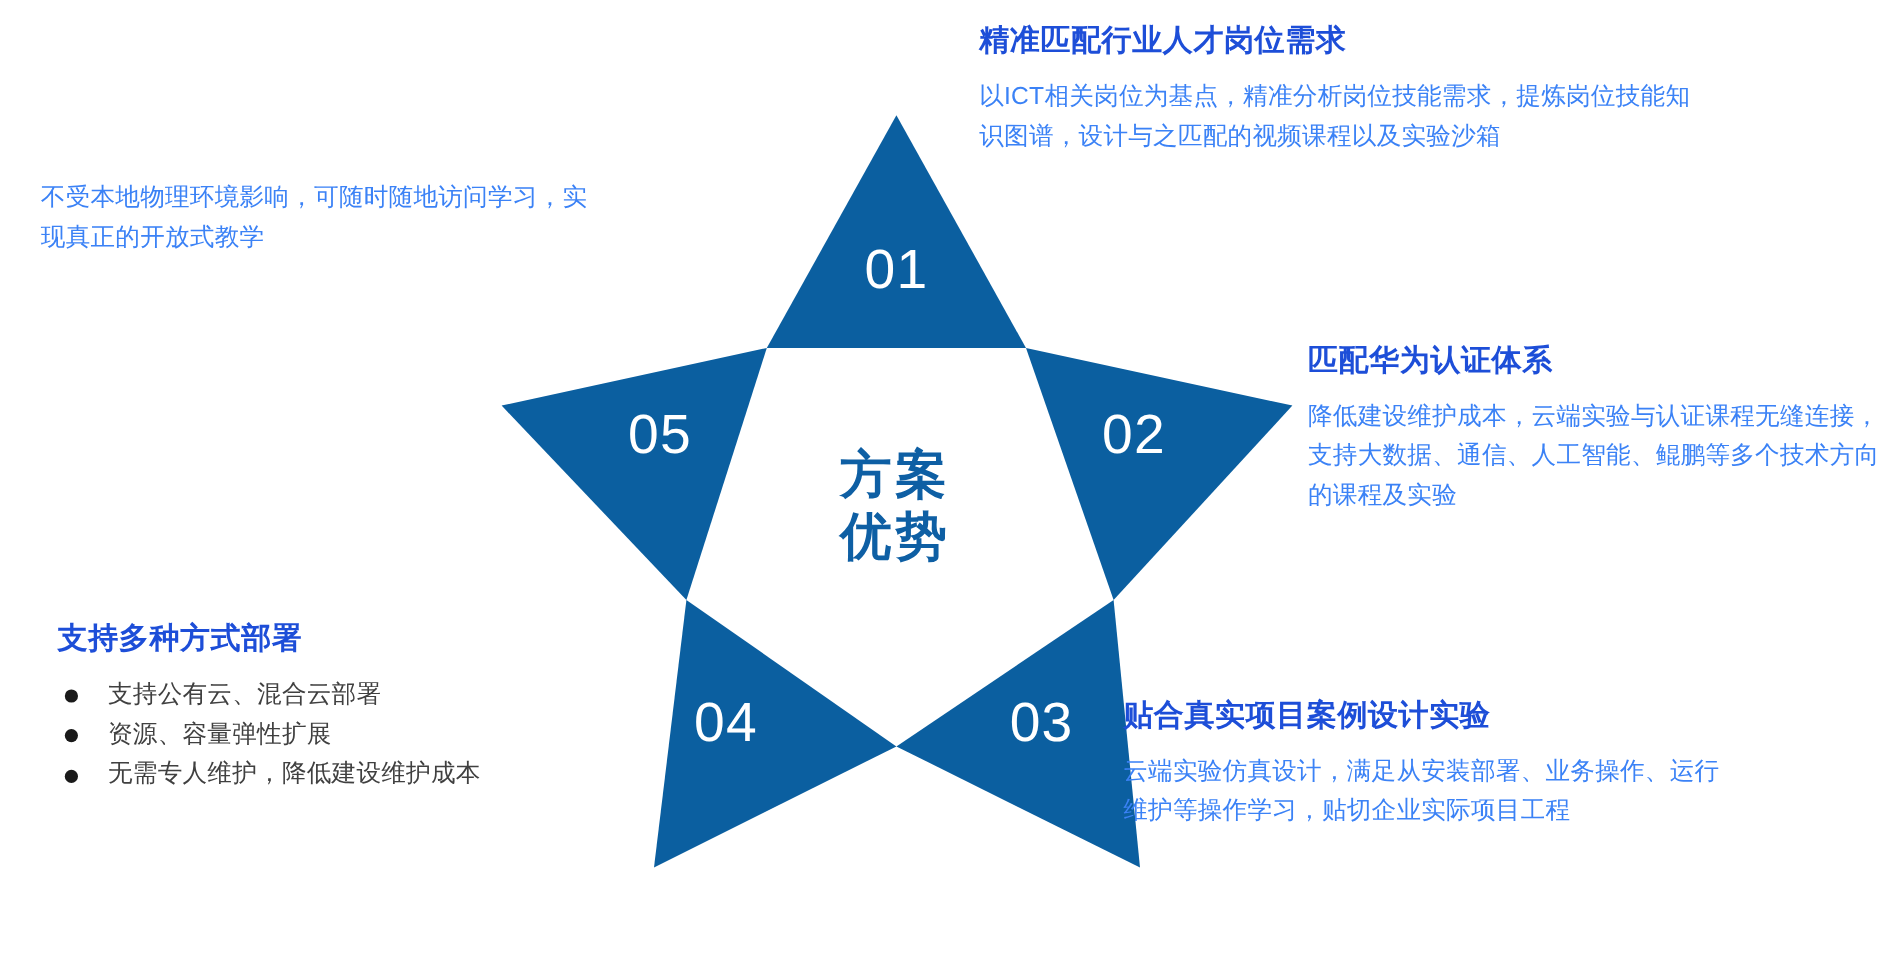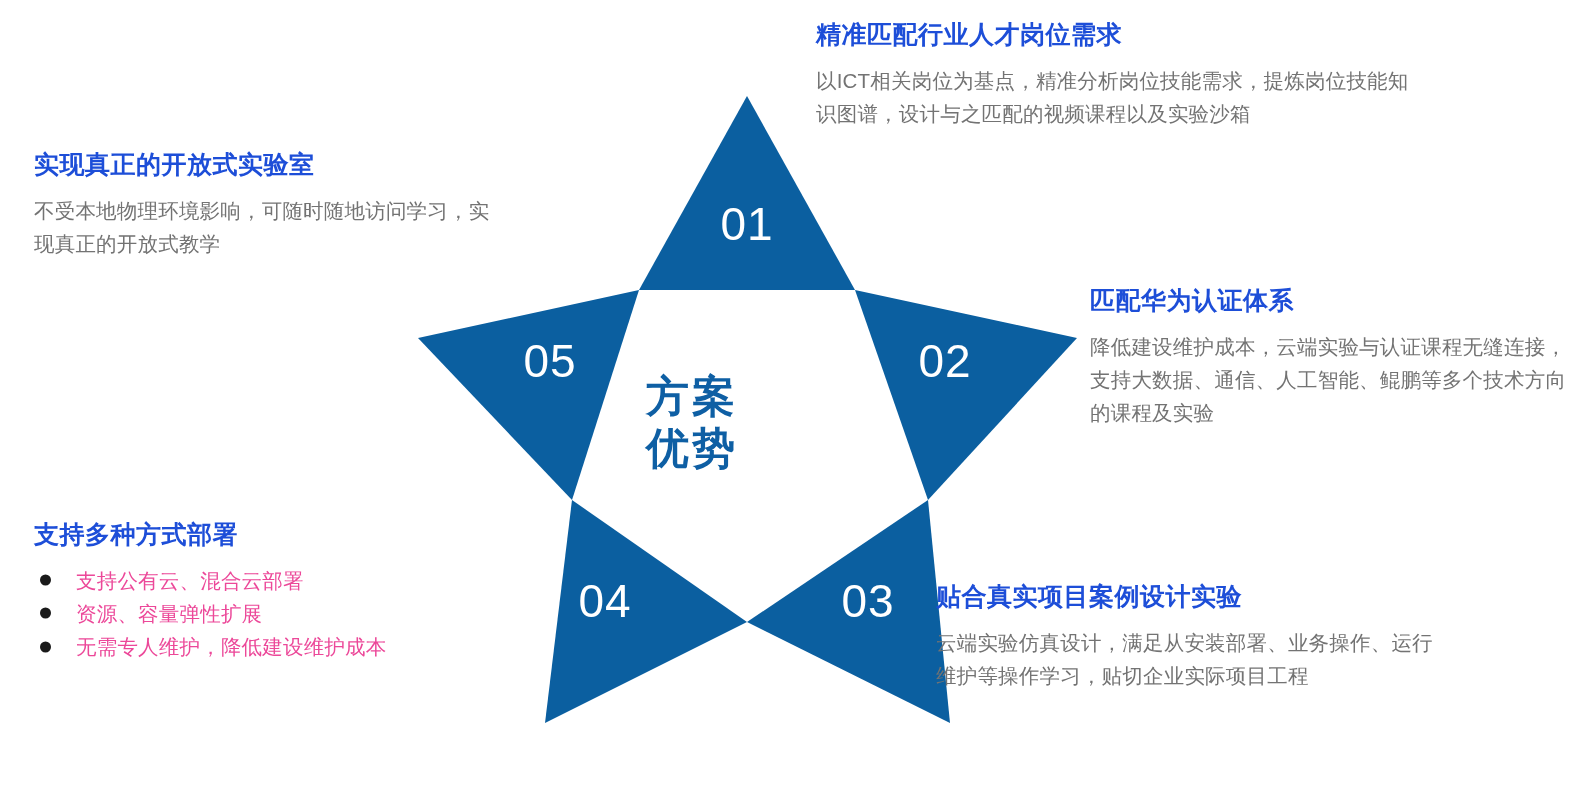--- a/index.html
+++ b/index.html
@@ -26,68 +26,68 @@
     font-size:46px;
     font-weight:300;
     letter-spacing:1px;
     dominant-baseline:middle;
     text-anchor:middle;
   }
   #center-label {
     position:absolute;
     left:246px; top:290px;
     width:200px;
-    text-align:left;
+    text-align:center;
     color:#0E5FA4;
     font-size:43px;
     font-weight:bold;
     line-height:1.22;
     letter-spacing:3px;
     white-space:pre-line;
   }
 
   
   .block { position:absolute; }
   .block h3 {
     font-size:25px;
     font-weight:bold;
     color:#1d4ed8;
     line-height:1.3;
     letter-spacing:0.5px;
     margin-bottom:13px;
   }
   .block p {
     font-size:20.5px;
-    color:#737373;
+    color:#3b82f6;
     line-height:1.62;
     letter-spacing:0.2px;
   }
   .block ul { list-style:none; }
   .block ul li {
     font-size:20.5px;
-    color:#ec4899;
+    color:#404040;
     line-height:1.62;
     letter-spacing:0.2px;
     position:relative;
     padding-left:42px;
   }
   .block ul li .bullet {
     position:absolute;
     left:6px; top:50%;
     transform:translateY(-50%);
     width:11px; height:11px;
     border-radius:50%;
     background:#1a1a1a;
   }
 
   
   #blk-01 { left:816px;  top:18px;  width:600px; }
   #blk-02 { left:1090px; top:284px; width:480px; }
   #blk-03 { left:936px;  top:580px; width:500px; }
-  #blk-04 { left:34px;   top:518px; width:470px; }
+  #blk-04 { left:48px;   top:518px; width:470px;font-family:Liberation Mono, monospace; }
   #blk-05 { left:34px;   top:148px; width:470px; }
 </style>
 </head>
 <body>
 
 <div id="stage">
 
   <div id="star-wrap">
     <svg id="star-svg" viewBox="0 0 700 660">
 
@@ -139,17 +139,16 @@
         <span>资源、容量弹性扩展</span>
       </li>
       <li>
         <span class="bullet"></span>
         <span>无需专人维护，降低建设维护成本</span>
       </li>
     </ul>
   </div>
 
   <div class="block" id="blk-05">
-    <h3>实现真正的开放式实验室</h3>
     <p>不受本地物理环境影响，可随时随地访问学习，实现真正的开放式教学</p>
   </div>
 
 </div>
 
 </body></html>

